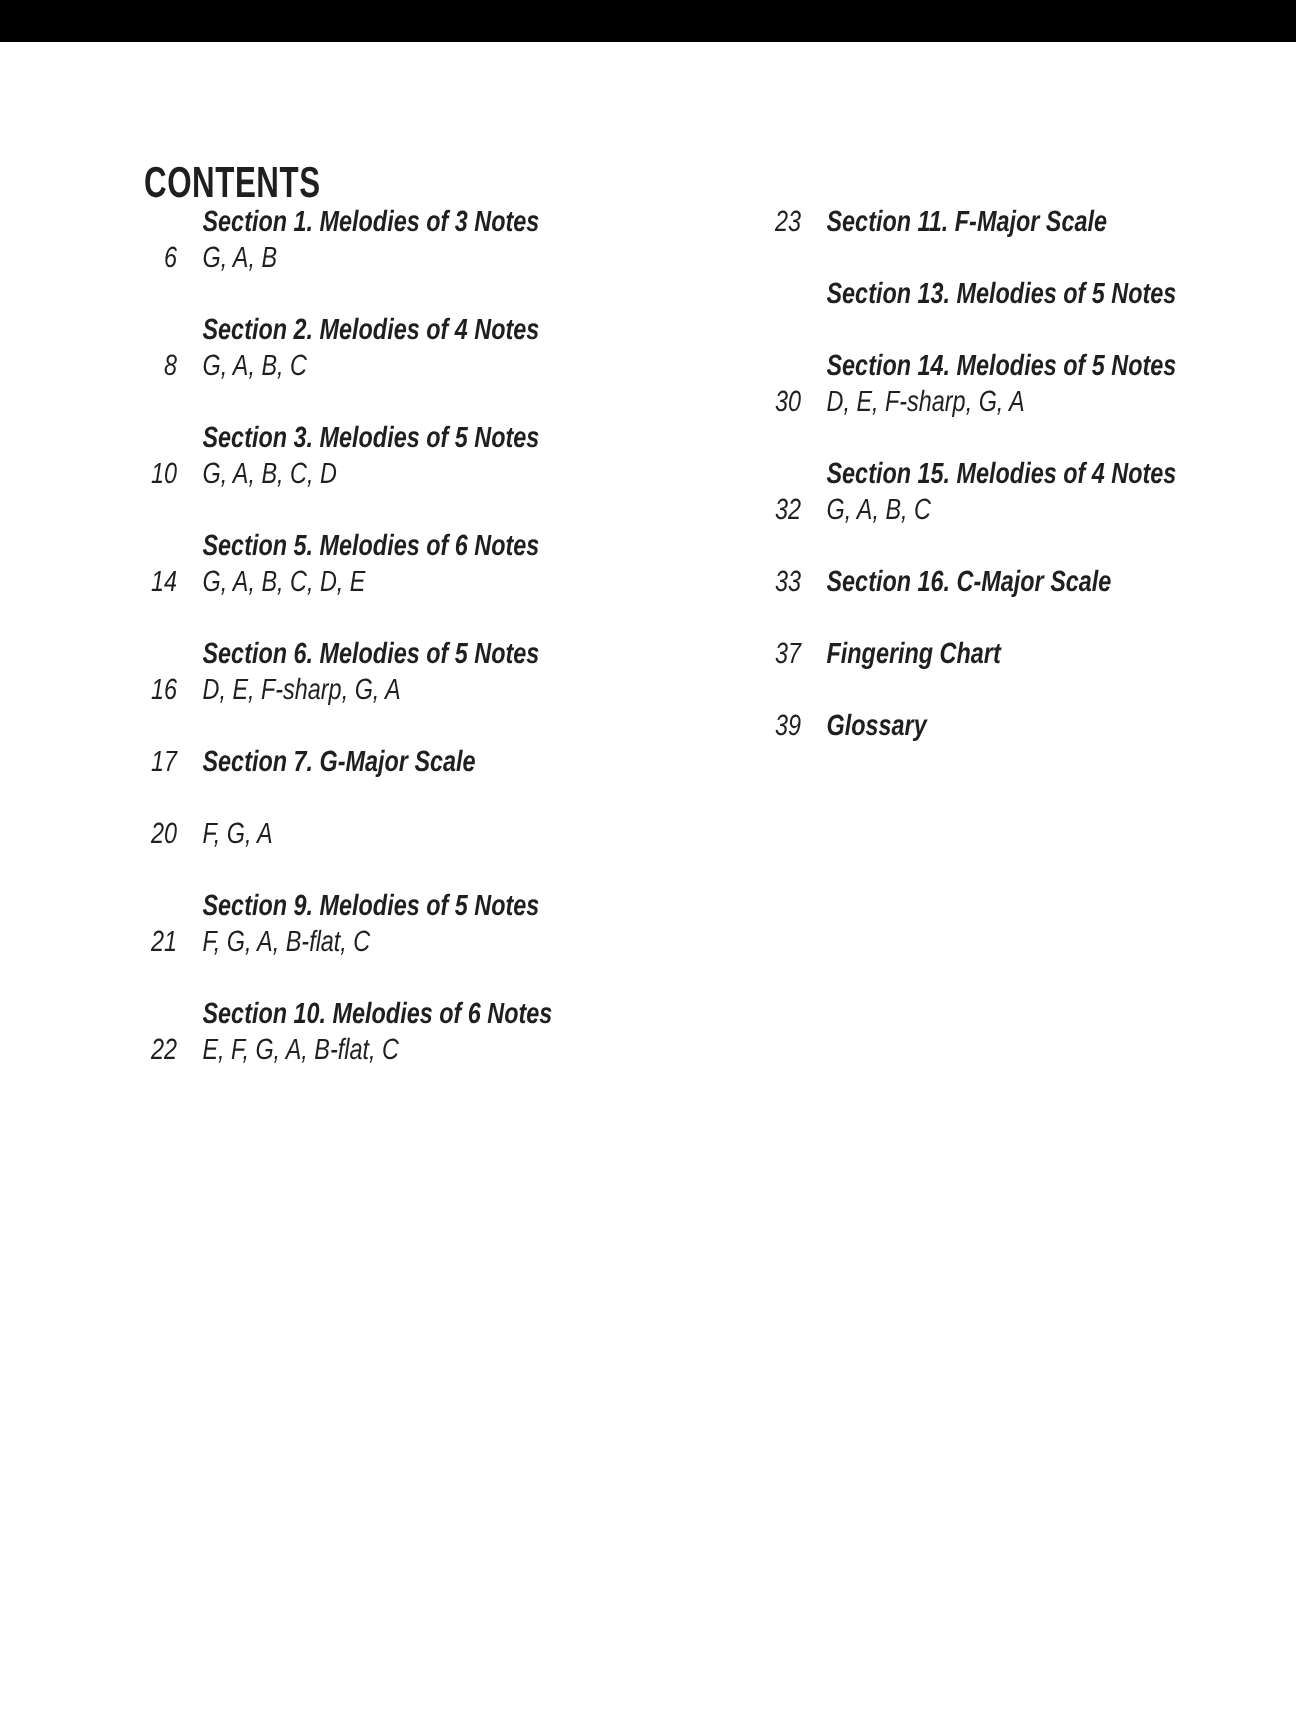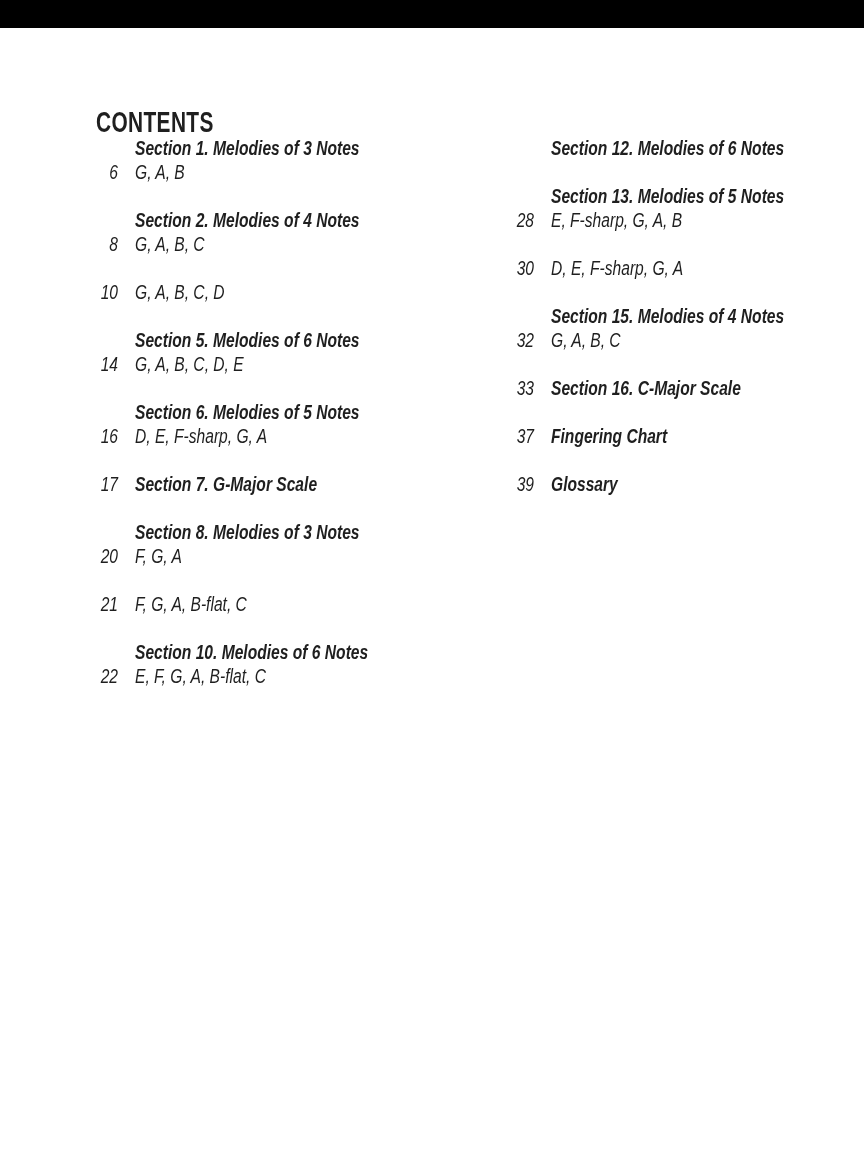--- a/index.html
+++ b/index.html
@@ -90,20 +90,24 @@
       <span class="txt title">Section 2. Melodies of 4 Notes</span>
     </div>
     <div class="line">
       <span class="num">8</span>
       <span class="txt notes">G, A, B, C</span>
     </div>
   </div>
 
   <div class="entry">
     <div class="line">
+      <span class="num"></span>
+      <span class="txt title">Section 3. Melodies of 5 Notes</span>
+    </div>
+    <div class="line">
       <span class="num">10</span>
       <span class="txt notes">G, A, B, C, D</span>
     </div>
   </div>
 
 
   <div class="entry">
     <div class="line">
       <span class="num"></span>
       <span class="txt title">Section 5. Melodies of 6 Notes</span>
@@ -128,68 +132,71 @@
   <div class="entry">
     <div class="line">
       <span class="num">17</span>
       <span class="txt title">Section 7. G-Major Scale</span>
     </div>
 
   </div>
 
   <div class="entry">
     <div class="line">
-      <span class="num"></span>
-      <span class="txt title">Section 8. Melodies of 3 Notes</span>
-    </div>
-    <div class="line">
       <span class="num">20</span>
       <span class="txt notes">F, G, A</span>
     </div>
   </div>
 
   <div class="entry">
     <div class="line">
+      <span class="num"></span>
+      <span class="txt title">Section 9. Melodies of 5 Notes</span>
+    </div>
+    <div class="line">
       <span class="num">21</span>
       <span class="txt notes">F, G, A, B-flat, C</span>
     </div>
   </div>
 
   <div class="entry">
     <div class="line">
       <span class="num"></span>
       <span class="txt title">Section 10. Melodies of 6 Notes</span>
     </div>
     <div class="line">
       <span class="num">22</span>
       <span class="txt notes">E, F, G, A, B-flat, C</span>
     </div>
   </div>
 </div>
 <div class="col col-right">
-
-  <div class="entry">
-    <div class="line">
-      <span class="num"></span>
-      <span class="txt title">Section 12. Melodies of 6 Notes</span>
-    </div>
+  <div class="entry">
+    <div class="line">
+      <span class="num">23</span>
+      <span class="txt title">Section 11. F-Major Scale</span>
+    </div>
+
+  </div>
+
+  <div class="entry">
   </div>
 
   <div class="entry">
     <div class="line">
       <span class="num"></span>
       <span class="txt title">Section 13. Melodies of 5 Notes</span>
     </div>
-    <div class="line">
-      <span class="num">28</span>
-      <span class="txt notes">E, F-sharp, G, A, B</span>
-    </div>
-  </div>
-
-  <div class="entry">
+  </div>
+
+  <div class="entry">
+    <div class="line">
+      <span class="num"></span>
+      <span class="txt title">Section 14. Melodies of 5 Notes</span>
+    </div>
     <div class="line">
       <span class="num">30</span>
       <span class="txt notes">D, E, F-sharp, G, A</span>
     </div>
   </div>
 
   <div class="entry">
     <div class="line">
       <span class="num"></span>
       <span class="txt title">Section 15. Melodies of 4 Notes</span>

